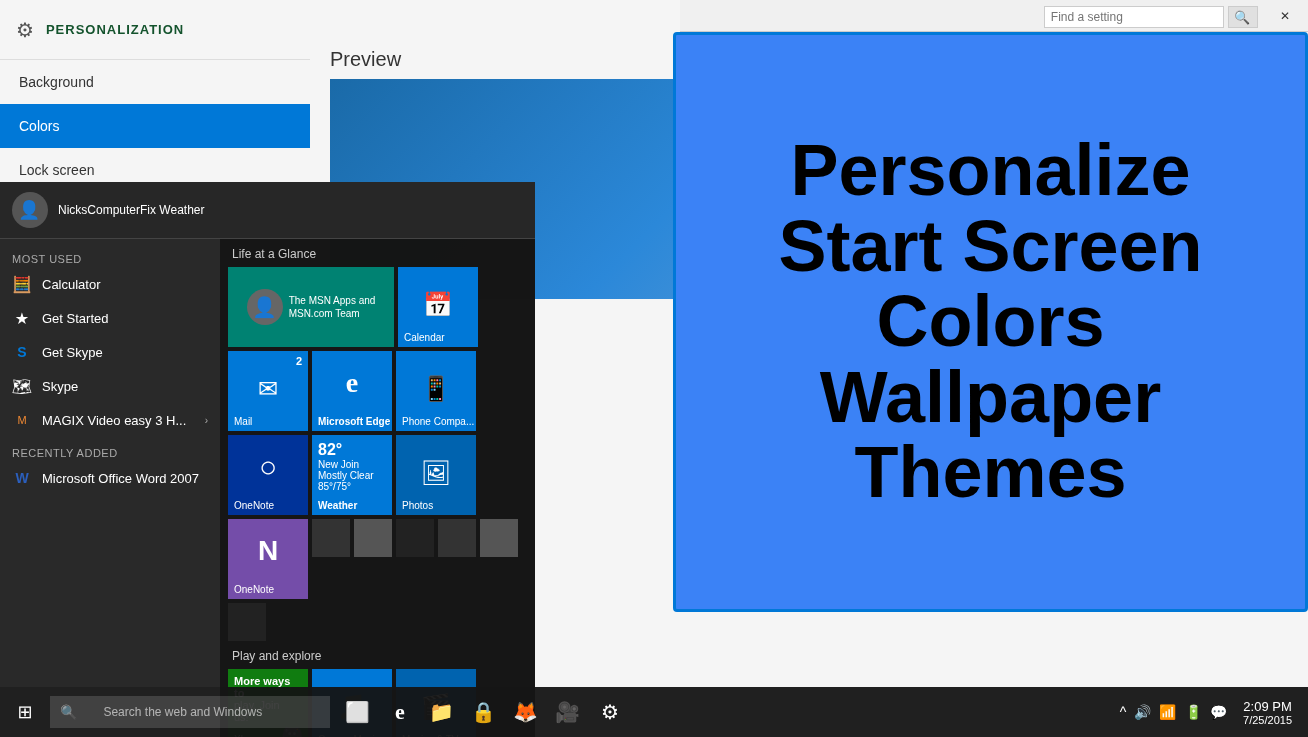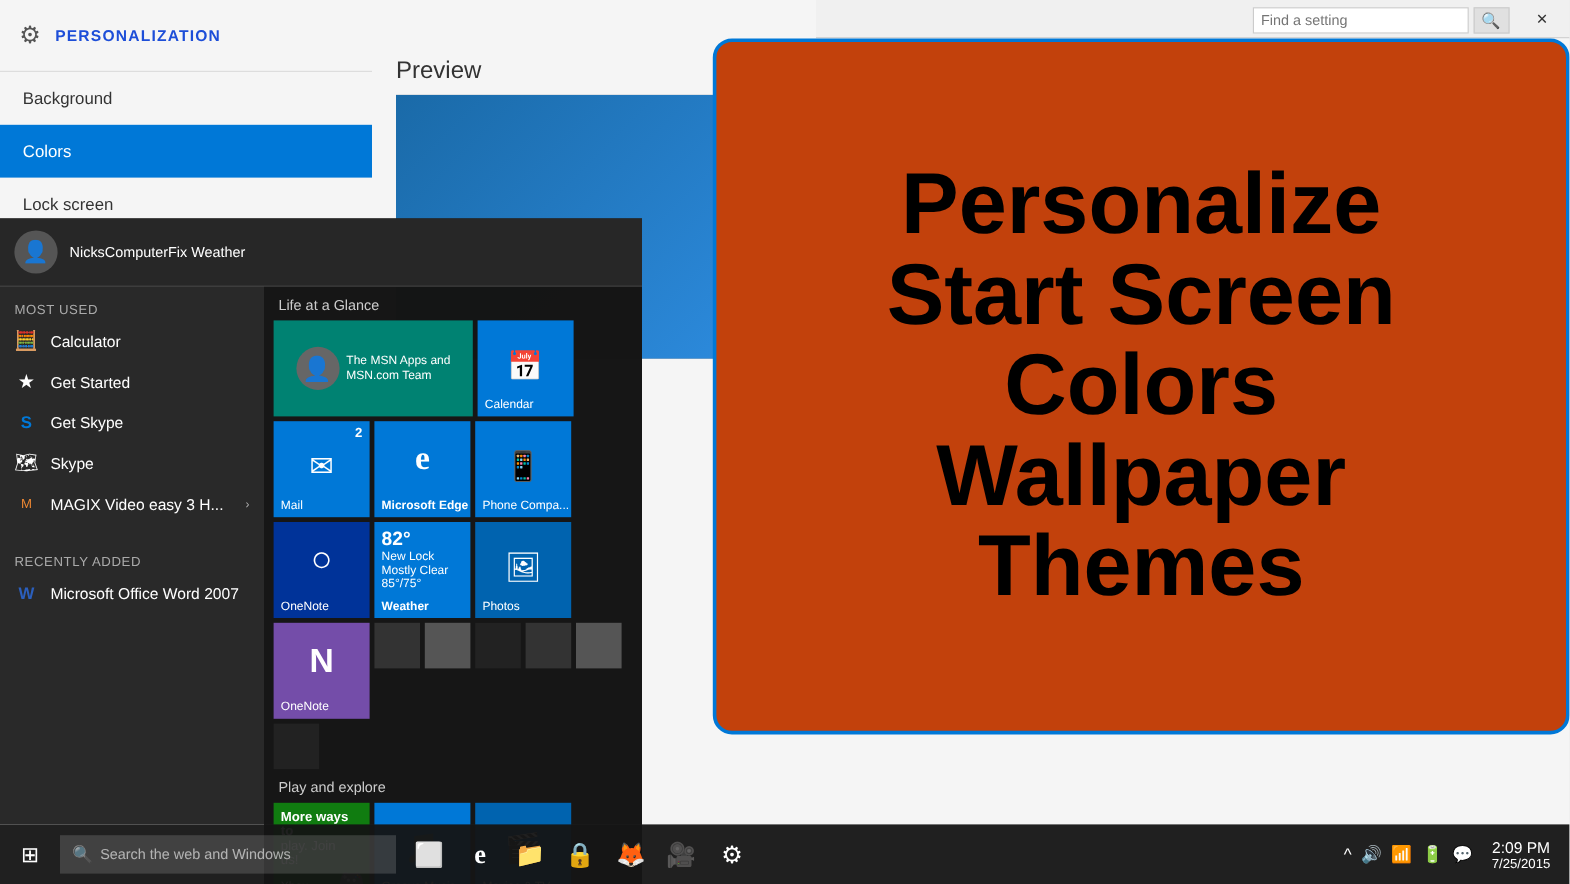--- a/index.html
+++ b/index.html
@@ -22,21 +22,21 @@
       position: absolute; top: 0; left: 0; width: 680px; height: 737px;
       background: #f5f5f5;
     }
 
     
     .settings-header {
       height: 60px; background: #f5f5f5; display: flex; align-items: center;
       padding: 0 16px; gap: 12px; border-bottom: 1px solid #ddd;
     }
     .settings-gear { font-size: 20px; color: #555; }
-    .settings-title { font-size: 13px; font-weight: 600; color: #1d4ed8; letter-spacing: 1px; text-transform: uppercase; }
+    .settings-title { font-size: 13px; font-weight: 600; color: #14532d; letter-spacing: 1px; text-transform: uppercase; }
 
     
     .settings-nav { width: 100%; }
     .nav-item {
       padding: 14px 16px; font-size: 14px; color: #333; cursor: pointer;
       border-left: 3px solid transparent;
     }
     .nav-item.active { background: #0078d7; color: white; }
 
     
@@ -115,35 +115,35 @@
     
     .taskbar {
       position: absolute; bottom: 0; left: 0; right: 0; height: 50px;
       background: rgba(20,20,20,0.95); display: flex; align-items: center; z-index: 20;
     }
     .taskbar-start { width: 50px; height: 50px; display: flex; align-items: center; justify-content: center; cursor: pointer; font-size: 18px; color: white; }
     .taskbar-search {
       flex: 0 0 280px; height: 32px; background: rgba(255,255,255,0.15);
       border-radius: 0; display: flex; align-items: center; padding: 0 10px; gap: 6px;
     }
-    .taskbar-search input { background: transparent; border: none; outline: none; color: #c2410c; font-size: 12px; flex: 1; }
+    .taskbar-search input { background: transparent; border: none; outline: none; color: #c2410c; font-size: 12px; flex: 1; margin-left: 20px; }
     .taskbar-search input::placeholder { color: rgba(255,255,255,0.6); }
     .taskbar-icons { display: flex; align-items: center; gap: 2px; margin-left: 8px; }
     .taskbar-icon { width: 40px; height: 50px; display: flex; align-items: center; justify-content: center; cursor: pointer; font-size: 20px; color: white; }
     .taskbar-tray { margin-left: auto; display: flex; align-items: center; padding-right: 8px; gap: 4px; }
     .tray-icons { display: flex; align-items: center; gap: 2px; }
     .tray-icon { font-size: 14px; color: white; padding: 0 3px; cursor: pointer; }
     .tray-clock { display: flex; flex-direction: column; align-items: center; padding: 0 8px; cursor: pointer; }
     .tray-time { font-size: 13px; color: white; }
     .tray-date { font-size: 11px; color: white; }
 
     
     .info-box {
-      position: absolute; top: 32px; right: 0; width: 714px; height: 580px;
-      background: #c2410c; border: 3px solid #0078d7; border-radius: 16px;
+      position: absolute; top: 32px; right: 0; width: 635px; height: 580px;
+      background: #3b82f6; border: 3px solid #0078d7; border-radius: 4px;
       display: flex; flex-direction: column; align-items: center; justify-content: center;
       z-index: 30; padding: 30px;
     }
     .info-box-text { font-size: 72px; font-weight: 900; color: black; line-height: 1.05; text-align: center; }
 
     
     .title-search {
       position: absolute; top: 6px; right: 50px;
       display: flex; align-items: center; gap: 4px;
     }
@@ -219,21 +219,21 @@
       <div class="start-item">
         <div class="start-item-icon">🗺</div>
         <span>Skype</span>
       </div>
       <div class="start-item">
         <div class="start-item-icon" style="font-size:11px;color:#e83;">M</div>
         <span>MAGIX Video easy 3 H...</span>
         <span class="start-item-arrow">›</span>
       </div>
 
-      <div class="start-section-title" style="margin-top:20px;">Recently added</div>
+      <div class="start-section-title" style="margin-top:4px;">Recently added</div>
       <div class="start-item">
         <div class="start-item-icon" style="color:#2b5fbd;font-weight:bold;font-size:14px;">W</div>
         <span>Microsoft Office Word 2007</span>
       </div>
     </div>
 
     <div class="start-right">
       <div class="tiles-section-title">Life at a Glance</div>
       <div class="tiles-grid">
 
@@ -264,21 +264,21 @@
           <span class="tile-label">Phone Compa...</span>
         </div>
 
         <div class="tile tile-med tile-dark-blue" style="background:#003399;">
           <div style="font-size:30px;color:white;margin-bottom:16px;">○</div>
           <span class="tile-label">OneNote</span>
         </div>
 
         <div class="tile tile-med tile-blue" style="padding:6px;align-items:flex-start;justify-content:flex-start;font-size:10px;">
           <div style="font-size:16px;font-weight:bold;">82°</div>
-          <div>New Lock</div>
+          <div>New Join</div>
           <div>Mostly Clear</div>
           <div>85°/75°</div>
           <span class="tile-label" style="position:absolute;bottom:4px;left:6px;font-weight:bold;">Weather</span>
         </div>
 
         <div class="tile tile-med tile-blue" style="background:#0063af;">
           <div class="tile-icon">🖼</div>
           <span class="tile-label">Photos</span>
         </div>
 

